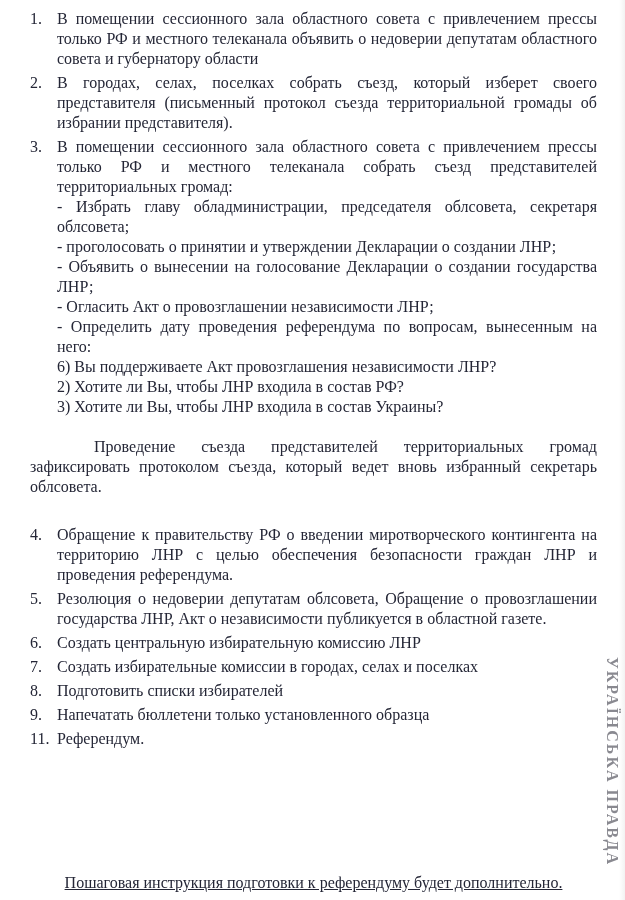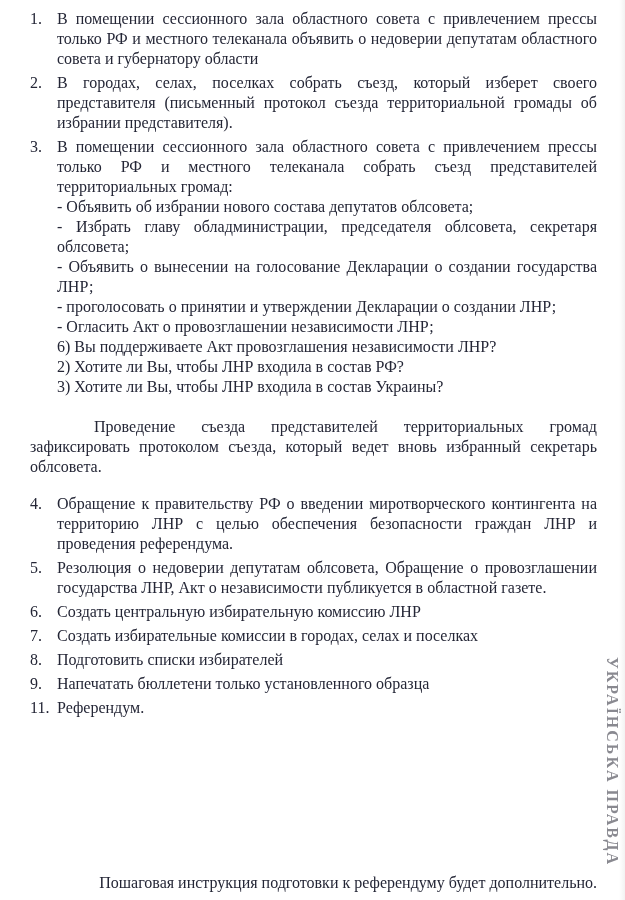--- a/index.html
+++ b/index.html
@@ -19,31 +19,32 @@
   }
 
   .item { display: flex; margin-bottom: 4px; }
   .num  { flex: 0 0 27px; }
   .txt  { flex: 1; text-align: justify; }
   .item-content { flex: 1; }
   .sub  { text-align: justify; }
 
   .closing-para {
     margin-top: 20px;
-    margin-bottom: 17px;
+    margin-bottom: 28px;
     text-indent: 64px;
     text-align: justify;
   }
 
   .footer-line {
     position: absolute;
     left: 30px;
     right: 28px;
     bottom: 7px;
-    text-align: right;
+    text-align: center;
+    text-decoration: underline;
   }
 
   .watermark {
     position: absolute;
     bottom: 34px;
     right: 3px;
     writing-mode: vertical-rl;
     white-space: nowrap;
     font-family: "Liberation Serif", serif;
     font-weight: bold;
@@ -72,25 +73,25 @@
 
   <div class="item">
     <span class="num">2.</span>
     <div class="txt">В городах, селах, поселках собрать съезд, который изберет своего представителя (письменный протокол съезда территориальной громады об избрании представителя).</div>
   </div>
 
   <div class="item">
     <span class="num">3.</span>
     <div class="item-content">
       <div class="txt">В помещении сессионного зала областного совета с привлечением прессы только РФ и местного телеканала собрать съезд представителей территориальных громад:</div>
-      <div class="sub">- Объявить об избрании нового состава депутатов облсовета;</div>
       <div class="sub">- Избрать главу обладминистрации, председателя облсовета, секретаря облсовета;</div>
+      <div class="sub">- проголосовать о принятии и утверждении Декларации о создании ЛНР;</div>
       <div class="sub">- Объявить о вынесении на голосование Декларации о создании государства ЛНР;</div>
-      <div class="sub">- проголосовать о принятии и утверждении Декларации о создании ЛНР;</div>
       <div class="sub">- Огласить Акт о провозглашении независимости ЛНР;</div>
+      <div class="sub">- Определить дату проведения референдума по вопросам, вынесенным на него:</div>
       <div class="sub">6) Вы поддерживаете Акт провозглашения независимости ЛНР?</div>
       <div class="sub">2) Хотите ли Вы, чтобы ЛНР входила в состав РФ?</div>
       <div class="sub">3) Хотите ли Вы, чтобы ЛНР входила в состав Украины?</div>
     </div>
   </div>
 
   <div class="closing-para">Проведение съезда представителей территориальных громад зафиксировать протоколом съезда, который ведет вновь избранный секретарь облсовета.</div>
 
   <div class="item">
     <span class="num">4.</span>

